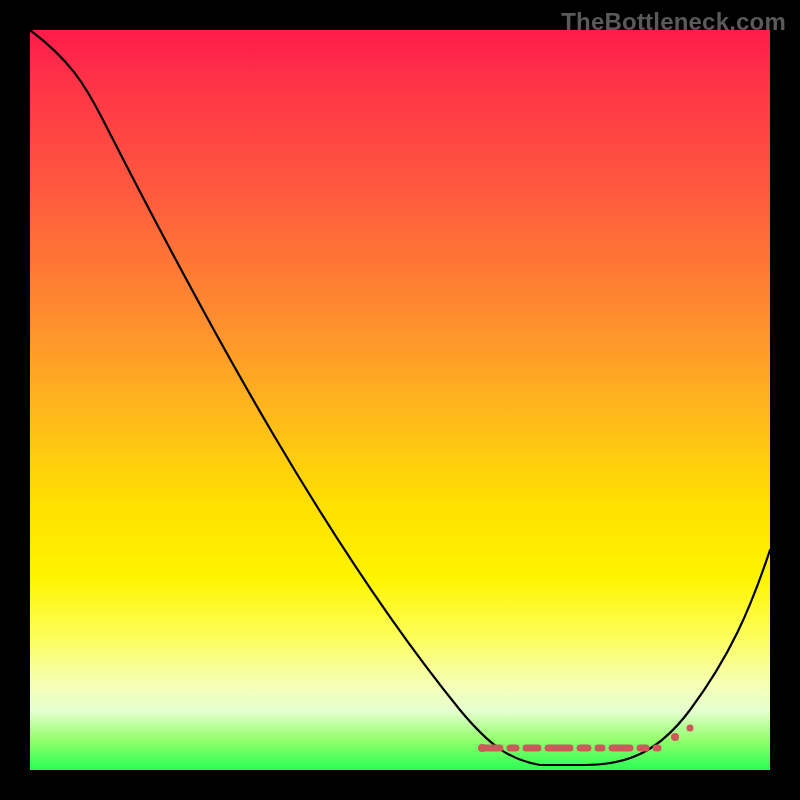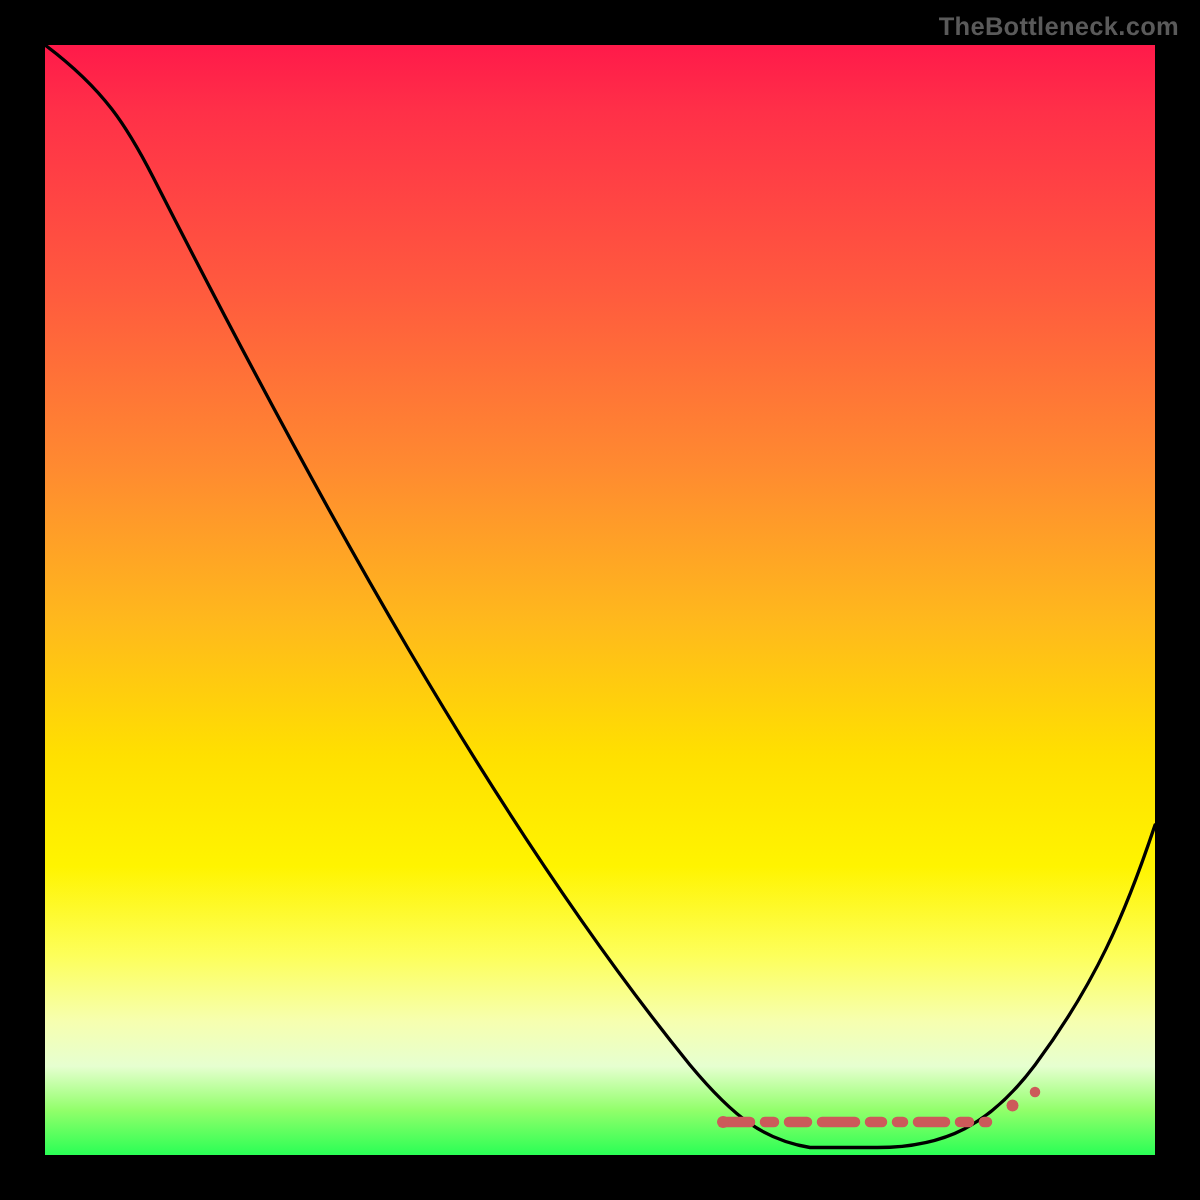--- a/index.html
+++ b/index.html
@@ -8,21 +8,21 @@
     position: relative;
     width: 800px;
     height: 800px;
     background: #000;
   }
   .watermark {
     position: absolute;
     top: 8px;
     right: 14px;
     font-family: Arial, Helvetica, sans-serif;
-    font-size: 17px;
+    font-size: 24px;
     font-weight: 600;
     color: #5a5a5a;
     letter-spacing: 0.2px;
     z-index: 10;
   }
   .plot-area {
     position: absolute;
     left: 30px;
     top: 30px;
     width: 740px;

